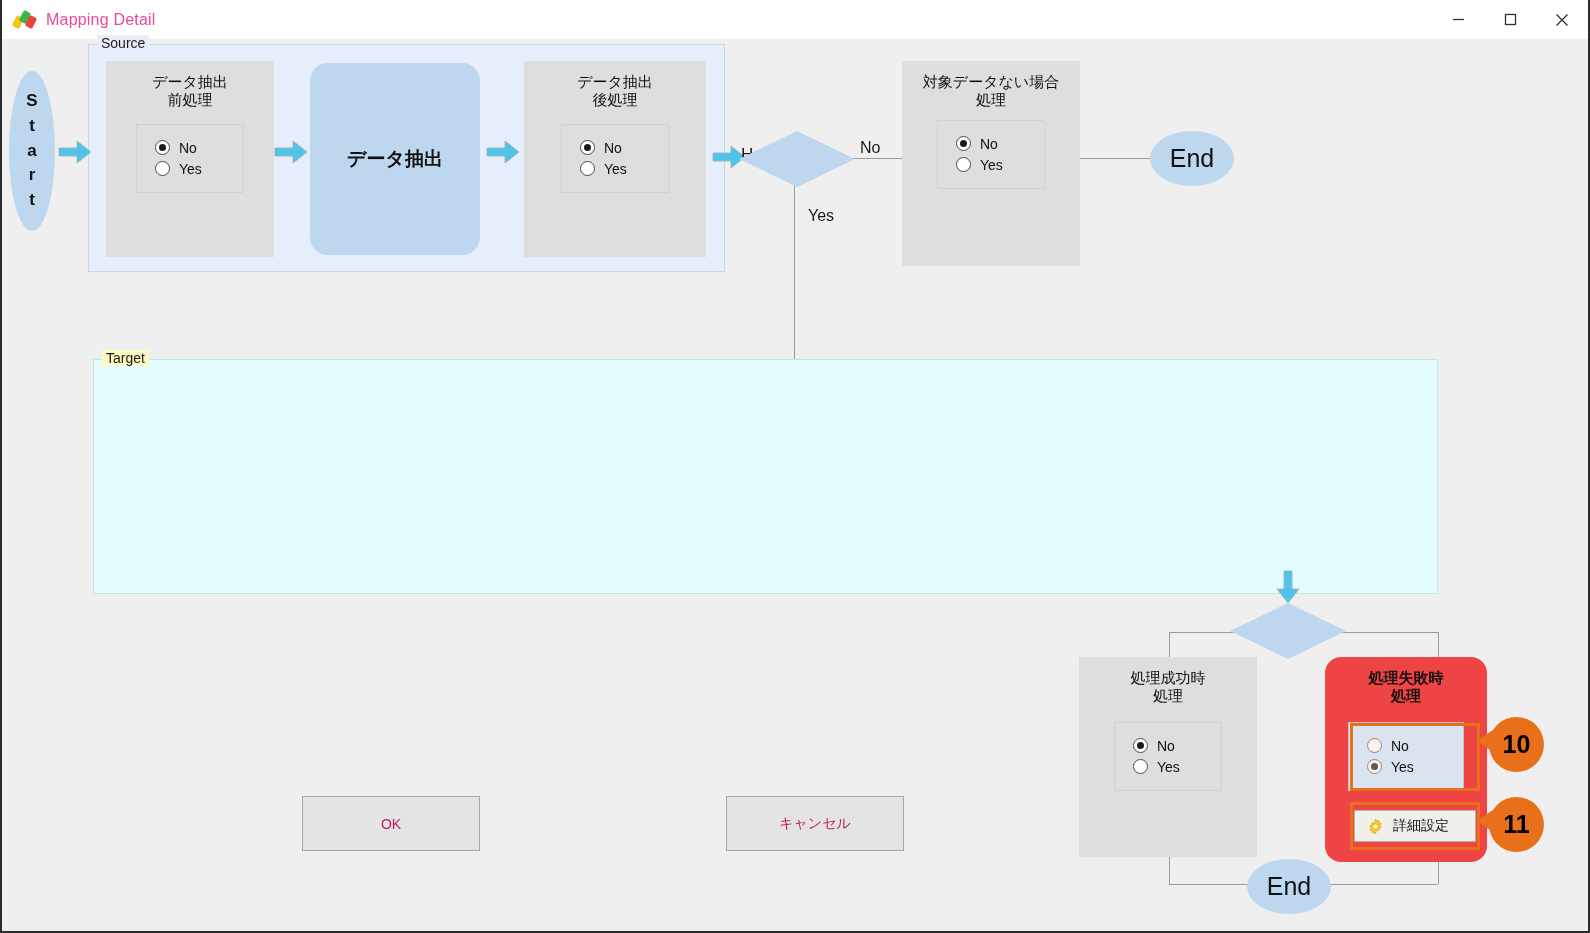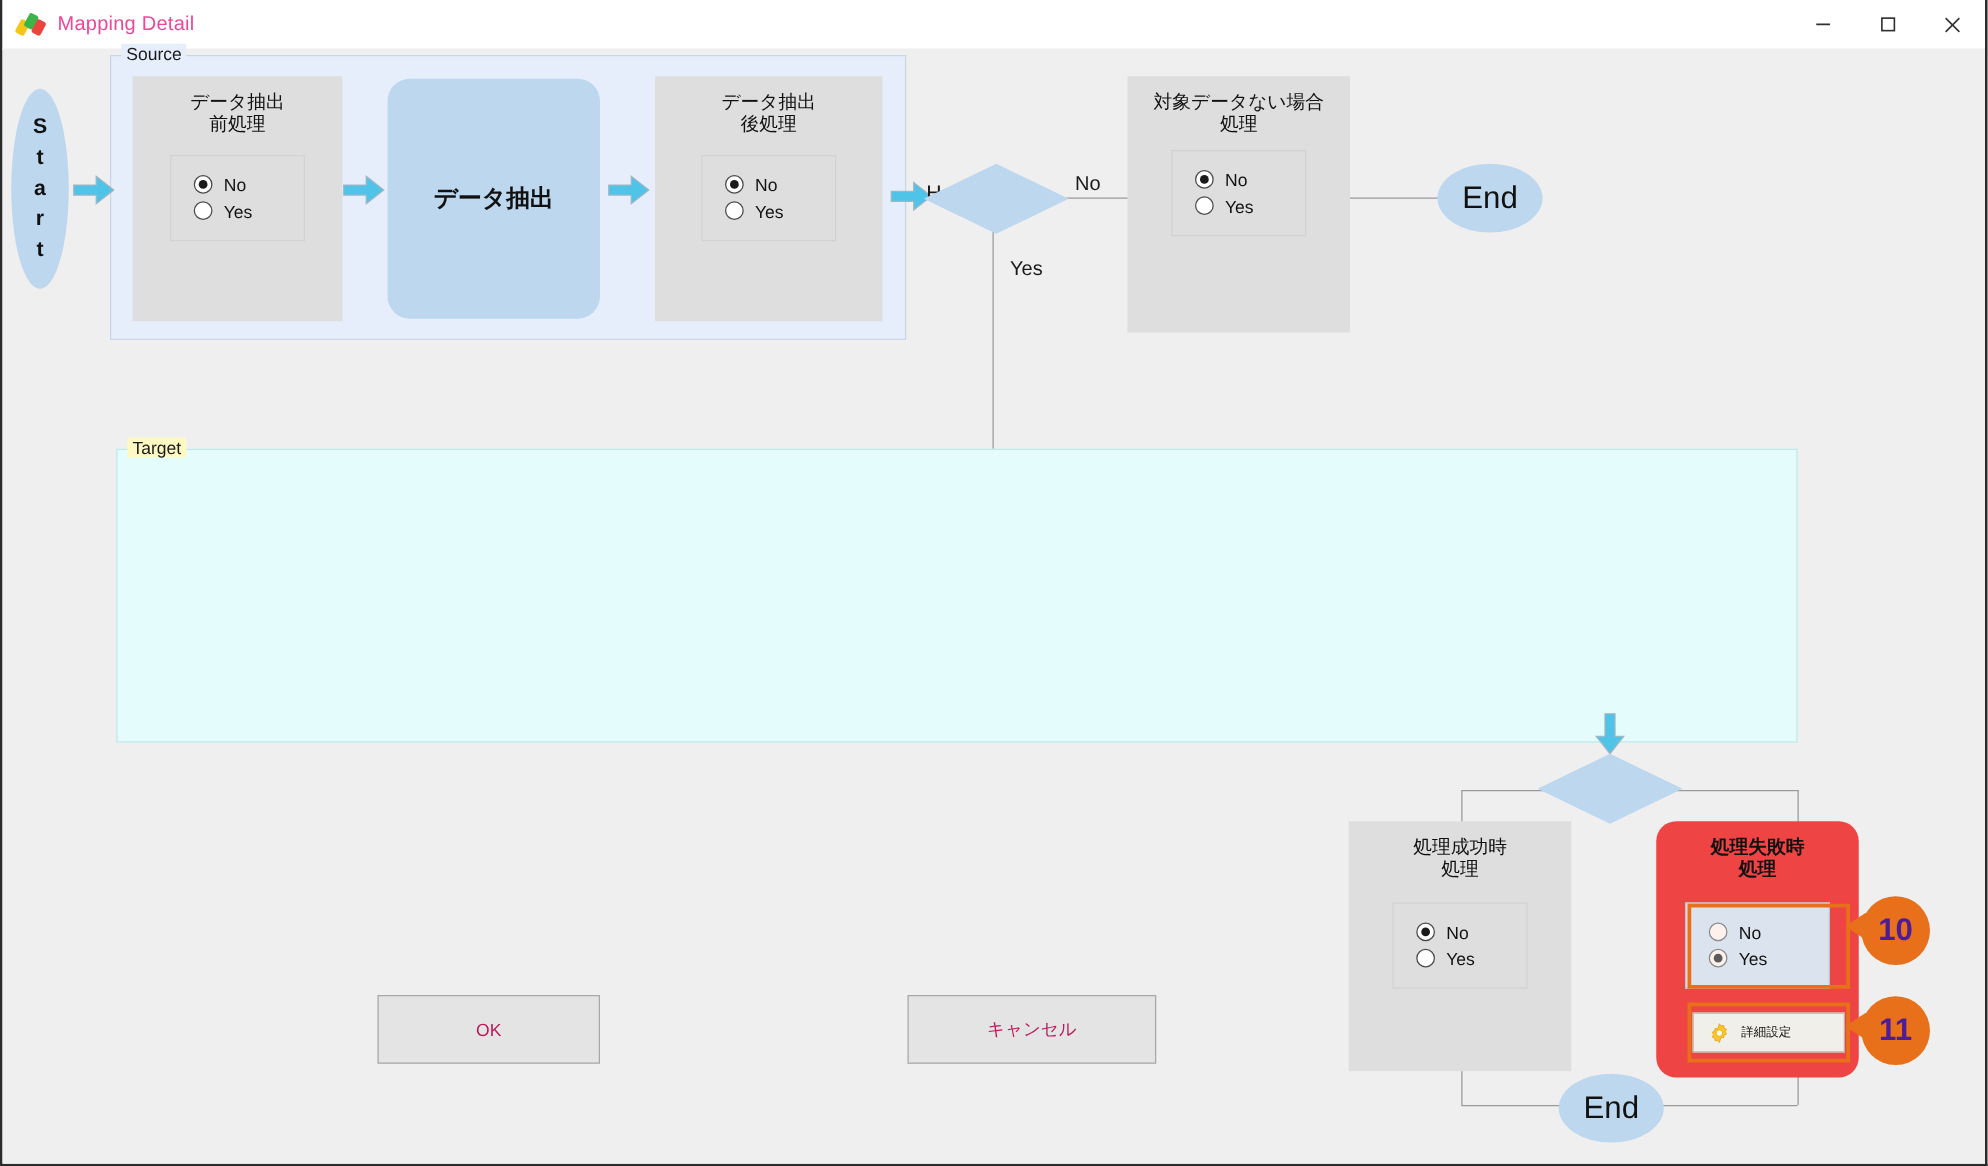--- a/index.html
+++ b/index.html
@@ -94,28 +94,28 @@
   
   .dlgbtn{
     position:absolute;box-sizing:border-box;background:#e4e4e4;
     border:1px solid #a8a8a8;display:flex;align-items:center;justify-content:center;
     font-size:14px;color:#be185d;
   }
   
   .detail-btn{
     position:absolute;box-sizing:border-box;background:#f1efe9;
     border:1px solid #b9b4a6;display:flex;align-items:center;
-    padding:0 12px;font-size:10px;color:#111;gap:9px;
+    padding:0 12px;font-size:14px;color:#111;gap:9px;
   }
   .gear{width:17px;height:17px;flex:none;}
   
   .hl{position:absolute;box-sizing:border-box;border:3px solid #e8701a;pointer-events:none;}
   .badge{
     position:absolute;width:55px;height:55px;border-radius:50%;
-    background:#e8701a;color:#4c1d95;font-size:25px;font-weight:bold;
+    background:#e8701a;color:#000000;font-size:25px;font-weight:bold;
     display:flex;align-items:center;justify-content:center;
   }
   .badge::before{
     content:"";position:absolute;left:-13px;top:13px;
     border-top:11px solid transparent;border-bottom:11px solid transparent;
     border-right:17px solid #e8701a;
   }
 </style>
 </head>
 <body>
@@ -331,18 +331,18 @@
     <div class="badge" style="left:1487px;top:678px;">
       <span>10</span>
     </div>
     <div class="badge" style="left:1487px;top:758px;">
       <span>11</span>
     </div>
 
     <div class="dlgbtn" style="left:300px;top:757px;width:178px;height:55px;">
       <span>OK</span>
     </div>
-    <div class="dlgbtn" style="left:724px;top:757px;width:199px;height:55px;">
+    <div class="dlgbtn" style="left:724px;top:757px;width:178px;height:55px;">
       <span>キャンセル</span>
     </div>
 
   </div>
 </div>
 
 </body></html>

